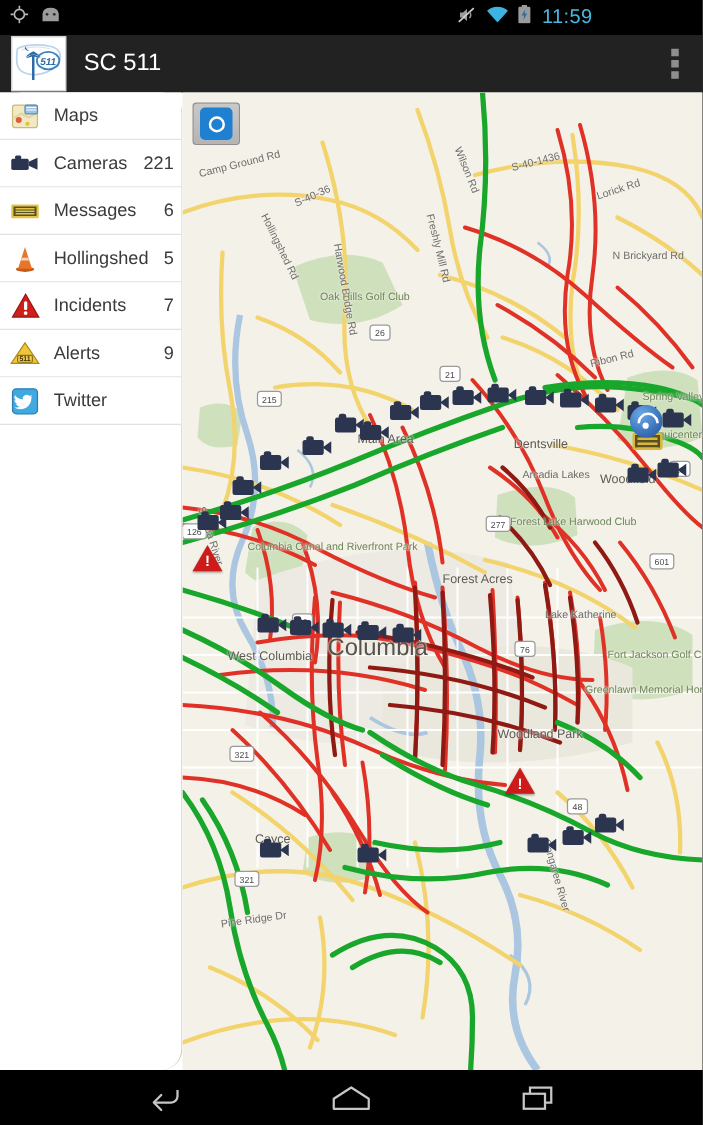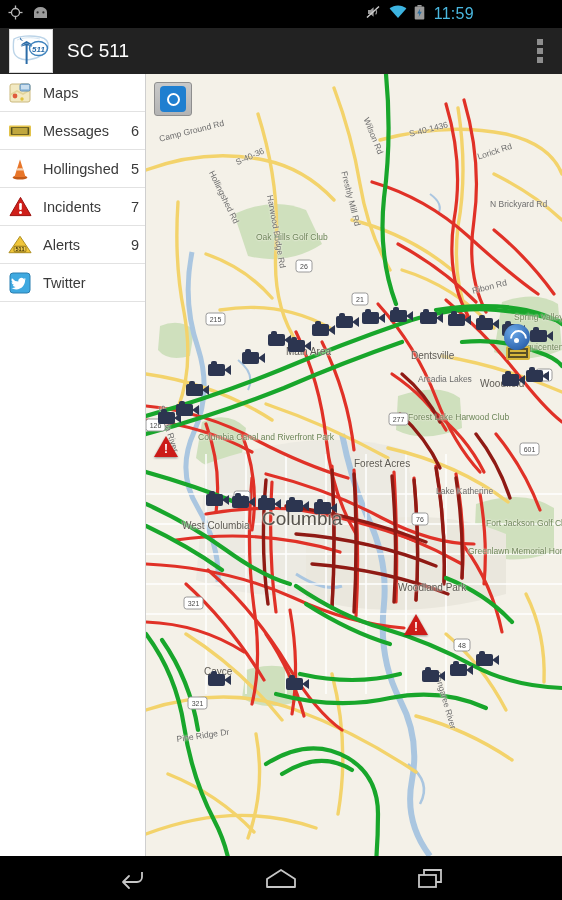--- a/index.html
+++ b/index.html
@@ -45,21 +45,21 @@
 
   
   .content {
     position: absolute; left: 0; top: 74px; width: 562px; height: 782px;
     background: #ffffff;
   }
 
   
   .drawer {
     position: absolute; left: 0; top: 0; width: 146px; height: 782px;
-    background: #ffffff; border-right: 1px solid #cfcfcf;
+    background: #ffffff; border-right: 1px solid #cfcfcf; border-radius: 17px;
   }
   .nav-item {
     position: relative; height: 38px; display: flex; align-items: center;
     padding: 0 6px 0 8px; border-bottom: 1px solid #e2e2e2;
     cursor: pointer; background: #fff;
   }
   .nav-icon {
     width: 24px; height: 24px; flex: 0 0 24px; position: relative;
     display: flex; align-items: center; justify-content: center;
   }
@@ -240,20 +240,31 @@
             <rect x="11" y="2" width="10" height="7" rx="1.5" fill="#9fc3e0" stroke="#5d8cb5"></rect>
             <path d="M12 4h8M12 6h8" stroke="#fff" stroke-width=".9"></path>
             <circle cx="6" cy="14" r="2.4" fill="#e05a3c"></circle>
             <circle cx="13" cy="17" r="1.7" fill="#e0c23c"></circle>
           </svg>
         </span>
         <span class="nav-label">Maps</span>
         <span class="nav-count"></span>
       </div>
 
+      <div class="nav-item">
+        <span class="nav-icon">
+          <svg width="24" height="16" viewBox="0 0 24 16">
+            <rect x="1" y="4" width="14" height="9" rx="1.4" fill="#2c3550"></rect>
+            <path d="M15 6.4 22 3.2v9.6L15 9.6z" fill="#2c3550"></path>
+            <rect x="4" y="1.4" width="5" height="3" rx="1.2" fill="#2c3550"></rect>
+          </svg>
+        </span>
+        <span class="nav-label">Cameras</span>
+        <span class="nav-count">221</span>
+      </div>
 
       <div class="nav-item">
         <span class="nav-icon">
           <svg width="24" height="16" viewBox="0 0 24 16">
             <rect x="1" y="2.5" width="22" height="11" rx="1" fill="#e3c34a"></rect>
             <rect x="2.8" y="4.2" width="18.4" height="7.6" fill="#55501f"></rect>
             <path d="M4.4 6h15.2M4.4 8h15.2M4.4 10h15.2" stroke="#e3c34a" stroke-width="1.3"></path>
           </svg>
         </span>
         <span class="nav-label">Messages</span>

